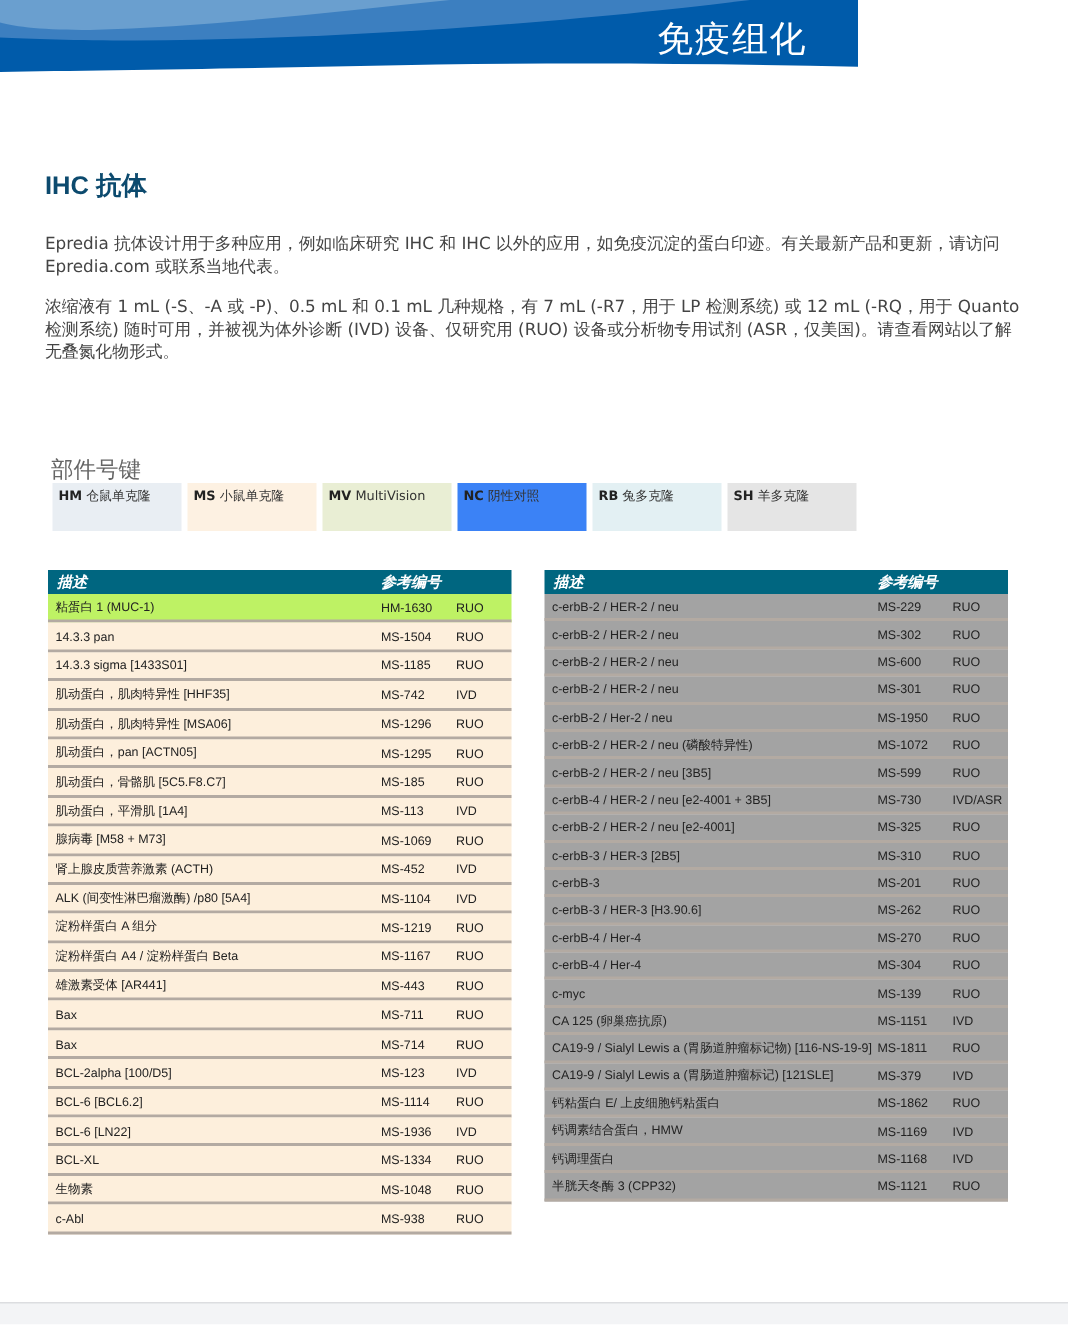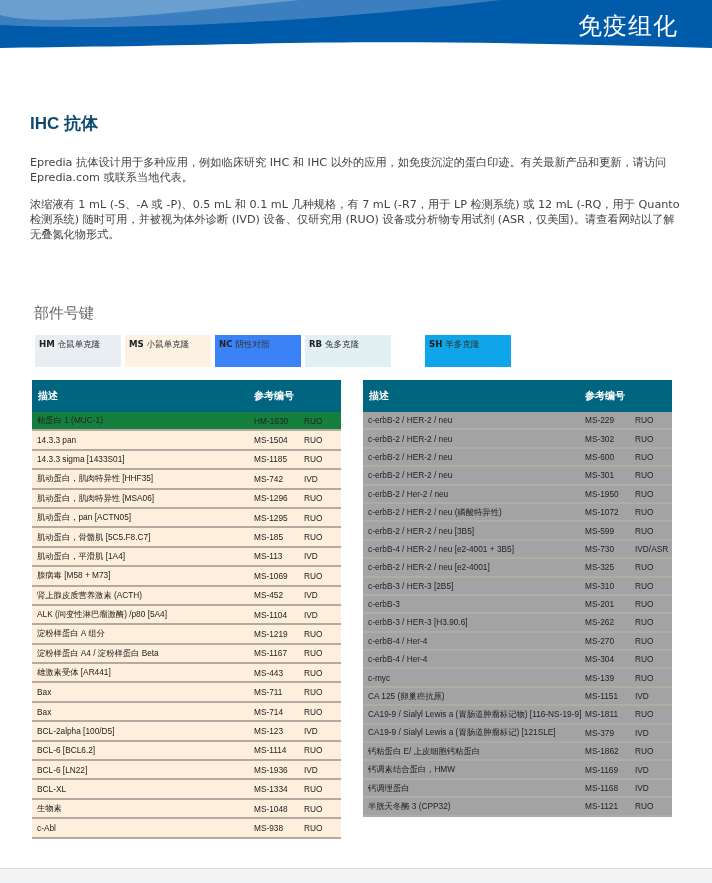--- a/index.html
+++ b/index.html
@@ -1,45 +1,45 @@
 <!DOCTYPE html>
 <html><head>
 <meta charset="utf-8">
 <style>
   * { margin: 0; padding: 0; box-sizing: border-box; }
   html, body { width: 712px; height: 883px; background: #ffffff; overflow: hidden; }
   body { position: relative; font-family: "DejaVu Sans", "Liberation Sans", sans-serif; color: #333; }
 
-  .banner { position: absolute; left: 0; top: 0; width: 712px; height: 62px; overflow: hidden; padding-left: 16px; }
+  .banner { position: absolute; left: 0; top: 0; width: 572px; height: 62px; overflow: hidden; padding-left: 16px; }
   .banner svg { position: absolute; left: 0; top: 0; }
   .banner-title { position: absolute; right: 34px; top: 10px; color: #ffffff; font-size: 24px; letter-spacing: 1px; font-family: "DejaVu Sans", sans-serif; }
 
   .page-title { position: absolute; left: 30px; top: 112px; font-size: 17px; color: #0c4a6e; font-family: "Liberation Sans", "DejaVu Sans", sans-serif; font-weight: bold; }
 
   .para { position: absolute; left: 30px; width: 650px; font-size: 11.2px; line-height: 15px; color: #444; font-family: "DejaVu Sans", sans-serif; }
   .para1 { top: 155px; }
   .para2 { top: 197px; }
 
   .key-label { position: absolute; left: 34px; top: 304px; font-size: 15px; color: #666; }
-  .key-row { position: absolute; left: 35px; top: 335px; display: flex; height: 32px; }
+  .key-row { position: absolute; left: 35px; top: 322px; display: flex; height: 32px; }
   .key-box { width: 86px; height: 32px; margin-right: 4px; padding: 3px 4px; font-size: 8.6px; line-height: 13px; color: #333; }
   .key-box b { font-weight: bold; color: #222; }
 
   .tbl { position: absolute; top: 380px; font-family: "Liberation Sans", "DejaVu Sans", sans-serif; }
   .tbl-left { left: 32px; width: 309px; }
   .tbl-right { left: 363px; width: 309px; }
-  .thead { height: 32px; background: #006680; color: #fff; font-weight: bold; font-size: 10px; display: flex; align-items: center; }
+  .thead { height: 16px; background: #006680; color: #fff; font-weight: bold; font-size: 10px; display: flex; align-items: center; font-style: italic; }
   .row { display: flex; align-items: center; font-size: 8.3px; color: #222; border-bottom: 2px solid #b3aaa2; }
   .c-desc { padding-left: 5px; flex: 0 0 222px; white-space: nowrap; overflow: hidden; }
   .c-ref { flex: 0 0 50px; }
   .c-type { flex: 1; }
   .thead .c-desc { padding-left: 6px; }
   .tbl-left .row { height: 19.4px; background: #fdefdc; }
   .tbl-right .row { height: 18.4px; background: #a3a3a3; }
-  .row.alt { background: #15803d; }
+  .row.alt { background: #bef264; }
 
   .footer-bar { position: absolute; left: 0; top: 868px; width: 712px; height: 15px; background: #f3f4f6; border-top: 1px solid #dcdde0; }
 </style>
 </head>
 <body>
 
 <div class="banner">
   <svg width="712" height="62" viewBox="0 0 712 62">
     <rect x="0" y="0" width="712" height="62" fill="#ffffff"></rect>
     <path d="M0 0 H712 V48 C560 44 420 40 240 44 C150 46 60 47 0 48 Z" fill="#005BAA"></path>
@@ -51,23 +51,24 @@
 
 <h1 class="page-title">IHC 抗体</h1>
 
 <p class="para para1">Epredia 抗体设计用于多种应用，例如临床研究 IHC 和 IHC 以外的应用，如免疫沉淀的蛋白印迹。有关最新产品和更新，请访问 Epredia.com 或联系当地代表。</p>
 <p class="para para2">浓缩液有 1 mL (-S、-A 或 -P)、0.5 mL 和 0.1 mL 几种规格，有 7 mL (-R7，用于 LP 检测系统) 或 12 mL (-RQ，用于 Quanto 检测系统) 随时可用，并被视为体外诊断 (IVD) 设备、仅研究用 (RUO) 设备或分析物专用试剂 (ASR，仅美国)。请查看网站以了解无叠氮化物形式。</p>
 
 <div class="key-label">部件号键</div>
 <div class="key-row" id="key-row">
     <div class="key-box" style="background: rgb(233, 238, 243);"><b>HM</b> <span>仓鼠单克隆</span></div>
     <div class="key-box" style="background: rgb(253, 241, 226);"><b>MS</b> <span>小鼠单克隆</span></div>
+    <div class="key-box" style="background: rgb(233, 238, 212);"><b>MV</b> <span>MultiVision</span></div>
     <div class="key-box" style="background: #3b82f6;"><b>NC</b> <span>阴性对照</span></div>
     <div class="key-box" style="background: rgb(227, 240, 243);"><b>RB</b> <span>兔多克隆</span></div>
-    <div class="key-box" style="background: #0ea5e9; margin-left: 30px;"><b>SH</b> <span>羊多克隆</span></div>
+    <div class="key-box" style="background: #e5e5e5;"><b>SH</b> <span>羊多克隆</span></div>
   </div>
 
 <div class="tbl tbl-left">
   <div class="thead">
     <span class="c-desc">描述</span>
     <span class="c-ref">参考编号</span>
     <span class="c-type"></span>
   </div>
   <div id="rows-left">
       <div class="row alt">

